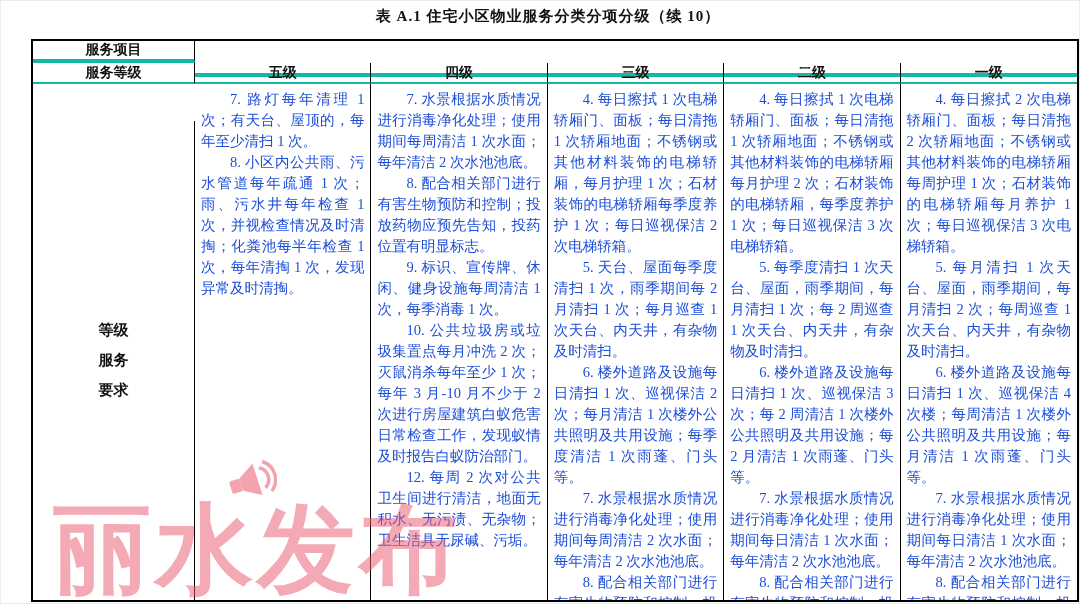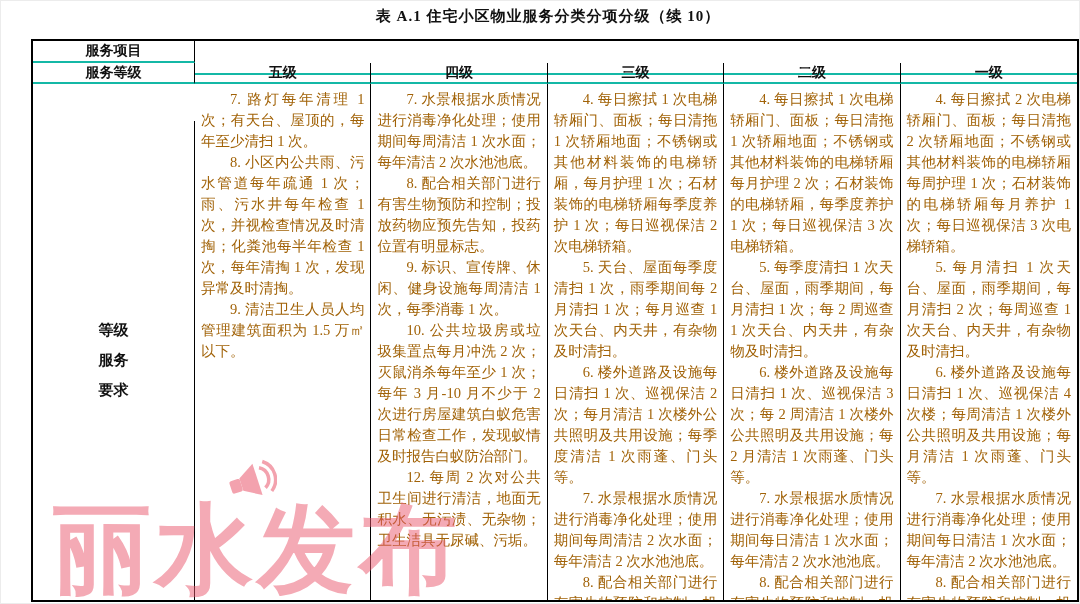--- a/index.html
+++ b/index.html
@@ -24,21 +24,21 @@
   .svc-table {
     position: absolute;
     left: 30px; top: 38px;
     width: 1048px; height: 563px;
     border: 2px solid #000;
     display: grid;
     grid-template-columns: 162px repeat(5, 1fr);
     grid-template-rows: 22px 21px 1fr;
     background: #fff;
   }
-  .c { border-right: 1px solid #000; border-bottom: 2px solid #14b8a6; overflow: hidden; }
+  .c { border-right: 1px solid #000; border-bottom: 4px solid #14b8a6; overflow: hidden; }
   .c.last { border-right: none; }
   .hdr {
     display: flex; align-items: center; justify-content: center;
     font-weight: bold; font-size: 14px; color: #111;
   }
   .cat-cell { grid-column: 2 / 7; margin-top: 32px; }
   .row2 { border-bottom-width: 2px; }
   .body-cell { border-bottom: none; }
 
   .grade-label {
@@ -46,21 +46,21 @@
     align-items: center; justify-content: center;
     gap: 11px;
     font-weight: bold; font-size: 15px; color: #111; margin-top: 37px;
   }
 
   .content {
     padding: 5px 6px 0 6px;
     font-size: 14.5px;
     line-height: 21px;
     text-align: justify;
-    color: #a16207;
+    color: #1d4ed8;
   }
   .content p { text-indent: 2em; margin: 0; }
 
   .watermark {
     position: absolute;
     left: 0; top: 0; width: 100%; height: 100%;
     pointer-events: none;
     z-index: 5;
   }
   .watermark-text {
@@ -101,21 +101,20 @@
     <div class="c hdr row2 last">一级</div>
 
     <div class="c body-cell grade-label">
       <span>等级</span>
       <span>服务</span>
       <span>要求</span>
     </div>
     <div class="c body-cell content">
         <p>7. 路灯每年清理 1 次；有天台、屋顶的，每年至少清扫 1 次。</p>
         <p>8. 小区内公共雨、污水管道每年疏通 1 次；雨、污水井每年检查 1 次，并视检查情况及时清掏；化粪池每半年检查 1 次，每年清掏 1 次，发现异常及时清掏。</p>
-        <p>9. 清洁卫生人员人均管理建筑面积为 1.5 万㎡以下。</p>
       </div>
     <div class="c body-cell content">
         <p>7. 水景根据水质情况进行消毒净化处理；使用期间每周清洁 1 次水面；每年清洁 2 次水池池底。</p>
         <p>8. 配合相关部门进行有害生物预防和控制；投放药物应预先告知，投药位置有明显标志。</p>
         <p>9. 标识、宣传牌、休闲、健身设施每周清洁 1 次，每季消毒 1 次。</p>
         <p>10. 公共垃圾房或垃圾集置点每月冲洗 2 次；灭鼠消杀每年至少 1 次；每年 3 月-10 月不少于 2 次进行房屋建筑白蚁危害日常检查工作，发现蚁情及时报告白蚁防治部门。</p>
         <p>12. 每周 2 次对公共卫生间进行清洁，地面无积水、无污渍、无杂物；卫生洁具无尿碱、污垢。</p>
       </div>
     <div class="c body-cell content">
         <p>4. 每日擦拭 1 次电梯轿厢门、面板；每日清拖 1 次轿厢地面；不锈钢或其他材料装饰的电梯轿厢，每月护理 1 次；石材装饰的电梯轿厢每季度养护 1 次；每日巡视保洁 2 次电梯轿箱。</p>

